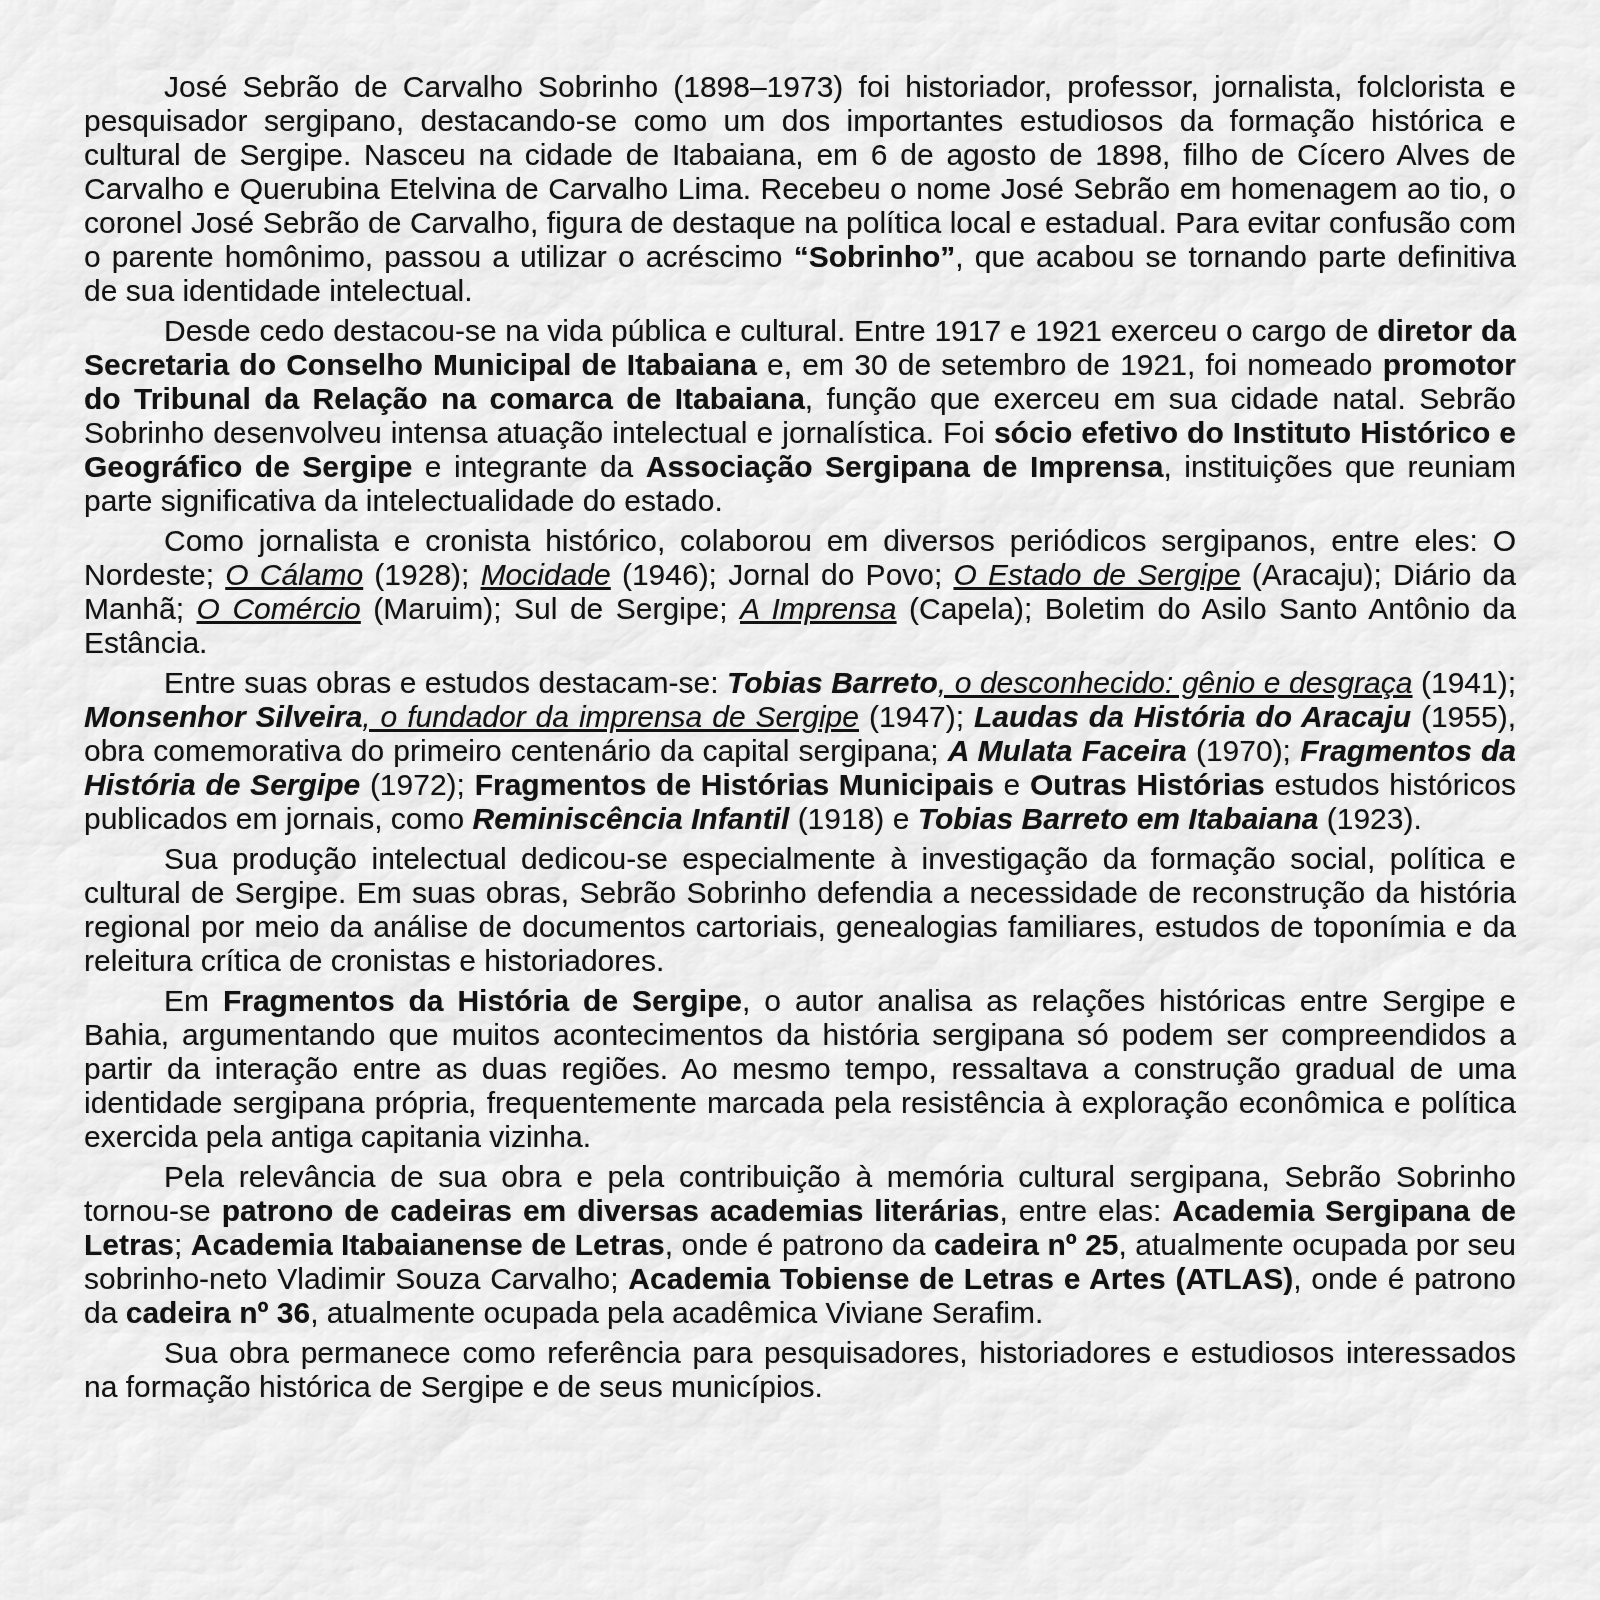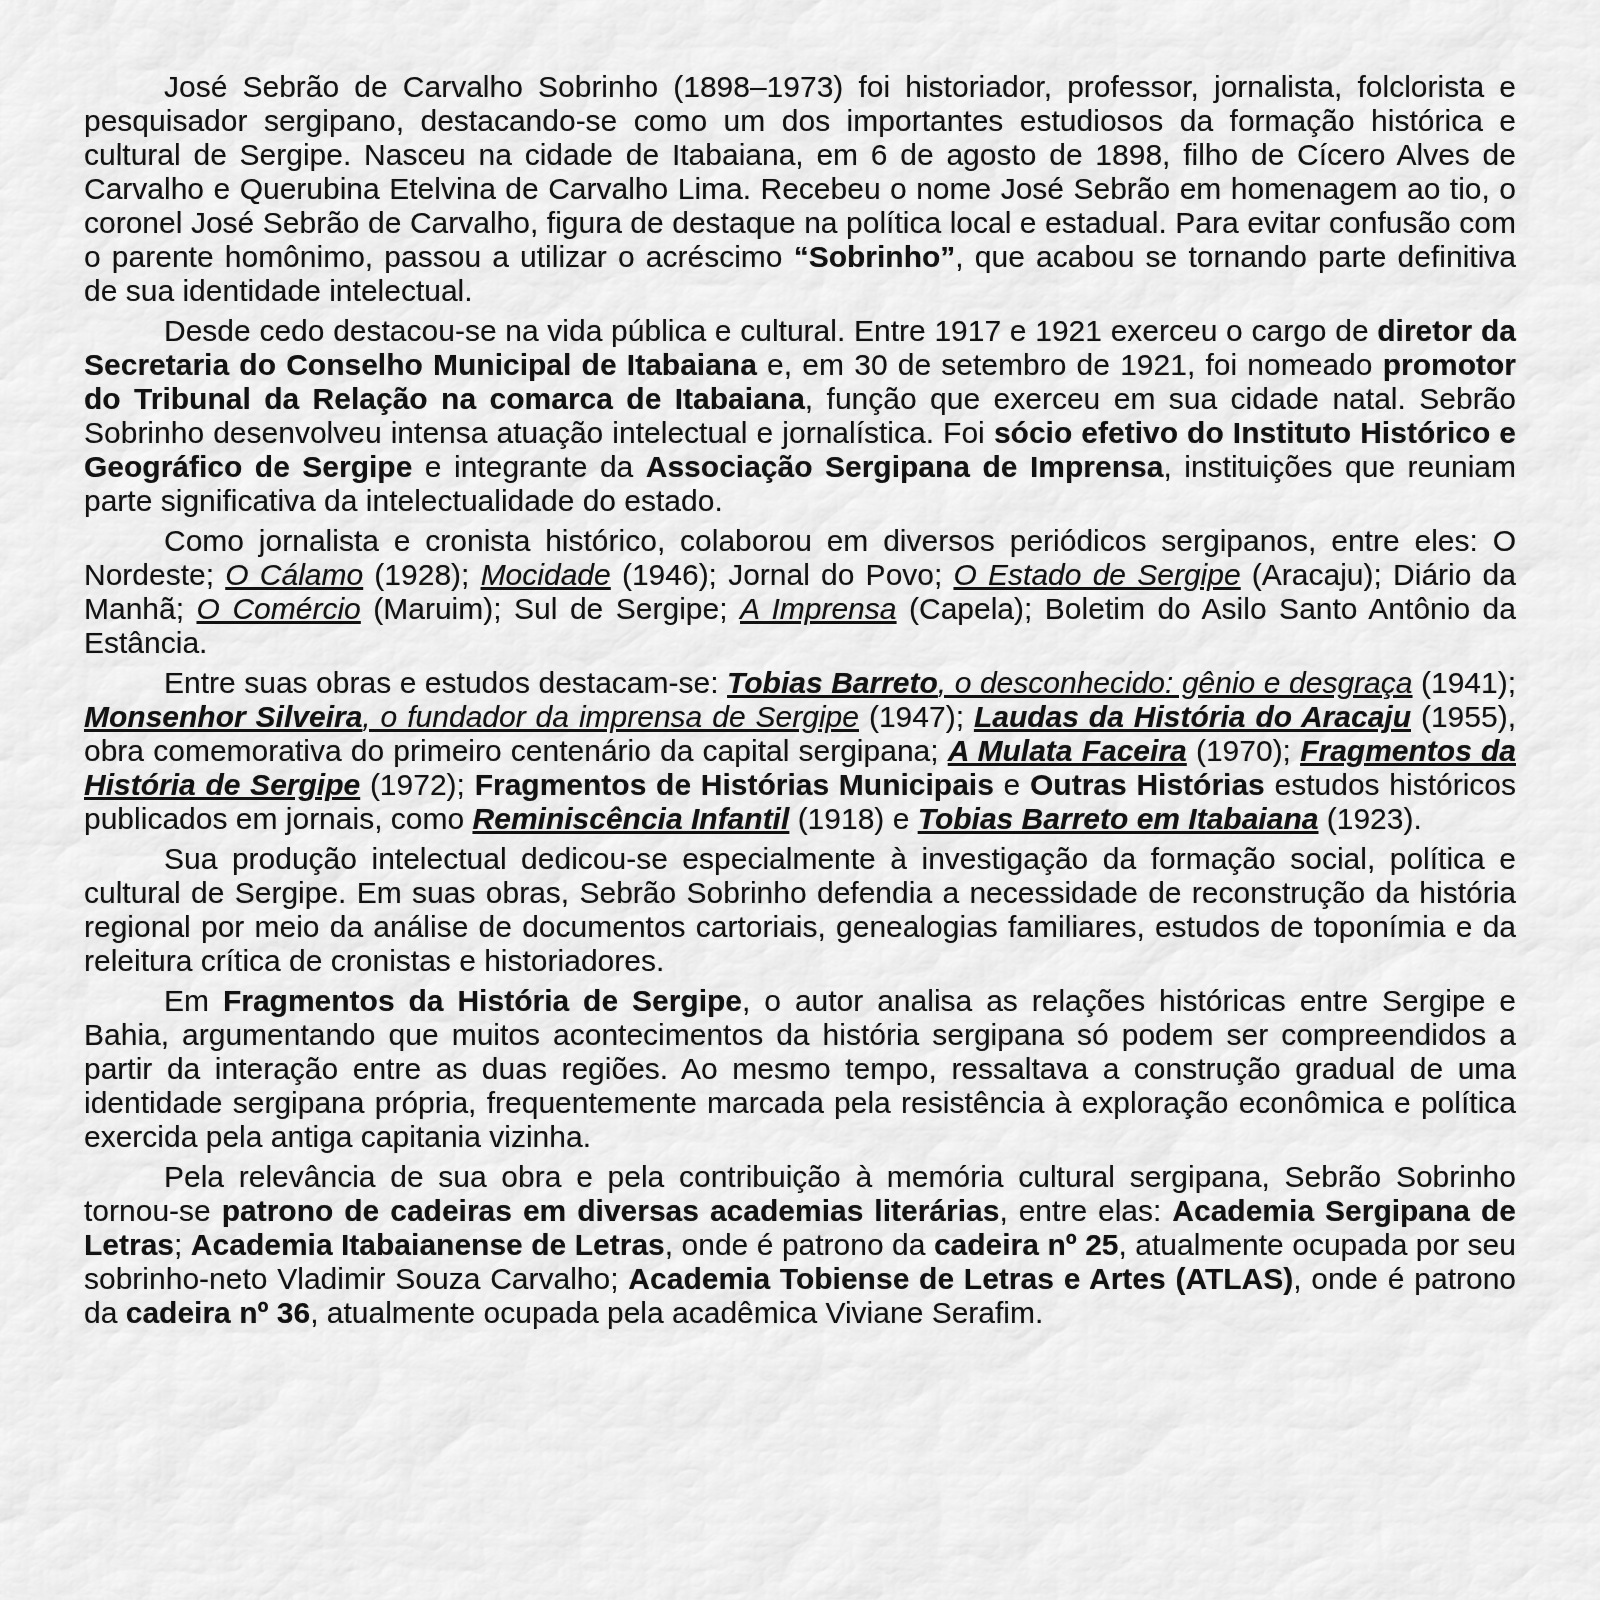--- a/index.html
+++ b/index.html
@@ -28,21 +28,21 @@
     margin: 0 0 6px 0;
     font-size: 30px;
     line-height: 34px;
     text-align: justify;
     text-indent: 80px;
     color: #121212;
     text-shadow: 0 0 1px rgba(20,20,20,0.35);
   }
   .para span.b  { font-weight: 700; }
   .para span.i  { font-style: italic; text-decoration: underline; }
-  .para span.bi { font-weight: 700; font-style: italic; text-decoration: underline; }
+  .para span.bi { font-weight: 700; font-style: italic; }
 </style>
 </head>
 <body>
 
 <div class="page">
 
   <div class="bg">
     <svg width="1600" height="1600" viewBox="0 0 1600 1600" xmlns="http://www.w3.org/2000/svg">
       <defs>
         <filter id="crumple" x="0" y="0" width="100%" height="100%">
@@ -64,16 +64,17 @@
 
   <main class="doc">
     <div id="doc-body">
         <p class="para"><span>José Sebrão de Carvalho Sobrinho (1898–1973) foi historiador, professor, jornalista, folclorista e pesquisador sergipano, destacando-se como um dos importantes estudiosos da formação histórica e cultural de Sergipe. Nasceu na cidade de Itabaiana, em 6 de agosto de 1898, filho de Cícero Alves de Carvalho e Querubina Etelvina de Carvalho Lima. Recebeu o nome José Sebrão em homenagem ao tio, o coronel José Sebrão de Carvalho, figura de destaque na política local e estadual. Para evitar confusão com o parente homônimo, passou a utilizar o acréscimo </span><span class="b">“Sobrinho”</span><span>, que acabou se tornando parte definitiva de sua identidade intelectual.</span></p>
         <p class="para"><span>Desde cedo destacou-se na vida pública e cultural. Entre 1917 e 1921 exerceu o cargo de </span><span class="b">diretor da Secretaria do Conselho Municipal de Itabaiana</span><span> e, em 30 de setembro de 1921, foi nomeado </span><span class="b">promotor do Tribunal da Relação na comarca de Itabaiana</span><span>, função que exerceu em sua cidade natal. Sebrão Sobrinho desenvolveu intensa atuação intelectual e jornalística. Foi </span><span class="b">sócio efetivo do Instituto Histórico e Geográfico de Sergipe</span><span> e integrante da </span><span class="b">Associação Sergipana de Imprensa</span><span>, instituições que reuniam parte significativa da intelectualidade do estado.</span></p>
         <p class="para"><span>Como jornalista e cronista histórico, colaborou em diversos periódicos sergipanos, entre eles: O Nordeste; </span><span class="i">O Cálamo</span><span> (1928); </span><span class="i">Mocidade</span><span> (1946); Jornal do Povo; </span><span class="i">O Estado de Sergipe</span><span> (Aracaju); Diário da Manhã; </span><span class="i">O Comércio</span><span> (Maruim); Sul de Sergipe; </span><span class="i">A Imprensa</span><span> (Capela); Boletim do Asilo Santo Antônio da Estância.</span></p>
         <p class="para"><span>Entre suas obras e estudos destacam-se: </span><span class="bi">Tobias Barreto</span><span class="i">, o desconhecido: gênio e desgraça</span><span> (1941); </span><span class="bi">Monsenhor Silveira</span><span class="i">, o fundador da imprensa de Sergipe</span><span> (1947); </span><span class="bi">Laudas da História do Aracaju</span><span> (1955), obra comemorativa do primeiro centenário da capital sergipana; </span><span class="bi">A Mulata Faceira</span><span> (1970); </span><span class="bi">Fragmentos da História de Sergipe</span><span> (1972); </span><span class="b">Fragmentos de Histórias Municipais</span><span> e </span><span class="b">Outras Histórias</span><span> estudos históricos publicados em jornais, como </span><span class="bi">Reminiscência Infantil</span><span> (1918) e </span><span class="bi">Tobias Barreto em Itabaiana</span><span> (1923).</span></p>
         <p class="para"><span>Sua produção intelectual dedicou-se especialmente à investigação da formação social, política e cultural de Sergipe. Em suas obras, Sebrão Sobrinho defendia a necessidade de reconstrução da história regional por meio da análise de documentos cartoriais, genealogias familiares, estudos de toponímia e da releitura crítica de cronistas e historiadores.</span></p>
         <p class="para"><span>Em </span><span class="b">Fragmentos da História de Sergipe</span><span>, o autor analisa as relações históricas entre Sergipe e Bahia, argumentando que muitos acontecimentos da história sergipana só podem ser compreendidos a partir da interação entre as duas regiões. Ao mesmo tempo, ressaltava a construção gradual de uma identidade sergipana própria, frequentemente marcada pela resistência à exploração econômica e política exercida pela antiga capitania vizinha.</span></p>
         <p class="para"><span>Pela relevância de sua obra e pela contribuição à memória cultural sergipana, Sebrão Sobrinho tornou-se </span><span class="b">patrono de cadeiras em diversas academias literárias</span><span>, entre elas: </span><span class="b">Academia Sergipana de Letras</span><span>; </span><span class="b">Academia Itabaianense de Letras</span><span>, onde é patrono da </span><span class="b">cadeira nº 25</span><span>, atualmente ocupada por seu sobrinho-neto Vladimir Souza Carvalho; </span><span class="b">Academia Tobiense de Letras e Artes (ATLAS)</span><span>, onde é patrono da </span><span class="b">cadeira nº 36</span><span>, atualmente ocupada pela acadêmica Viviane Serafim.</span></p>
+        <p class="para"><span>Sua obra permanece como referência para pesquisadores, historiadores e estudiosos interessados na formação histórica de Sergipe e de seus municípios.</span></p>
       </div>
   </main>
 
 </div>
 
 </body></html>

